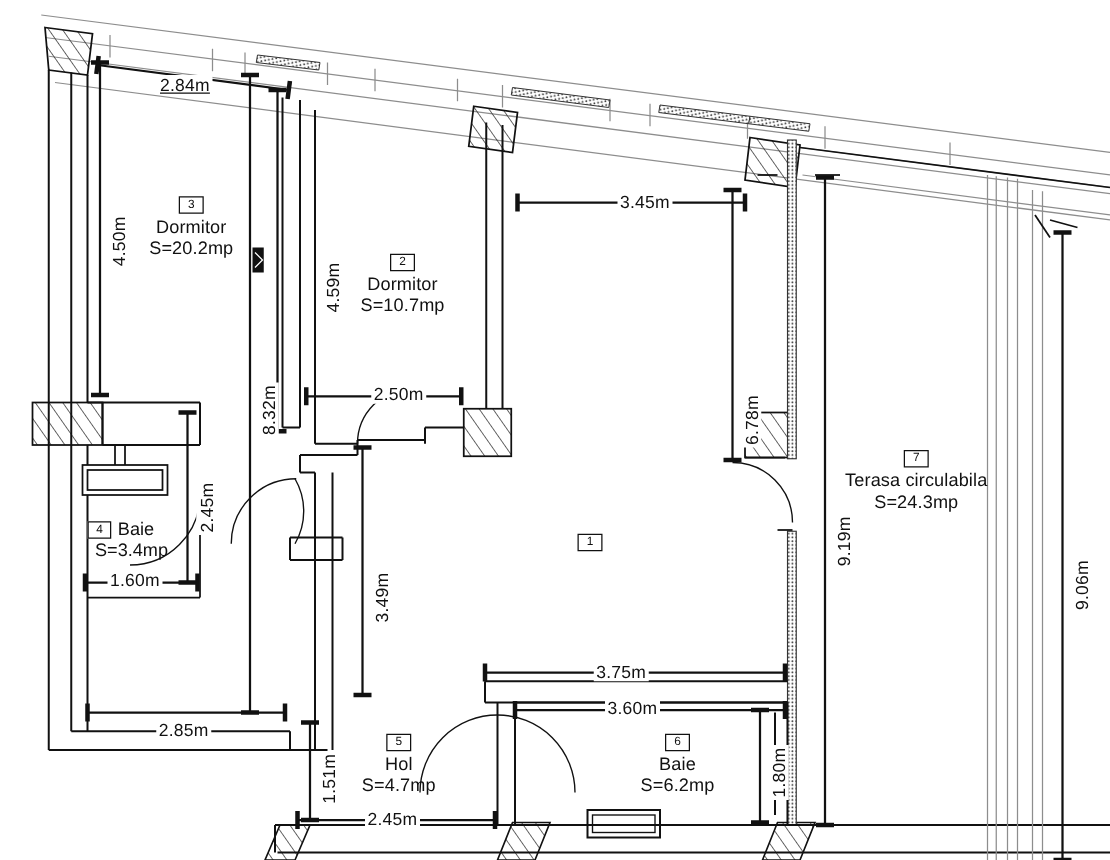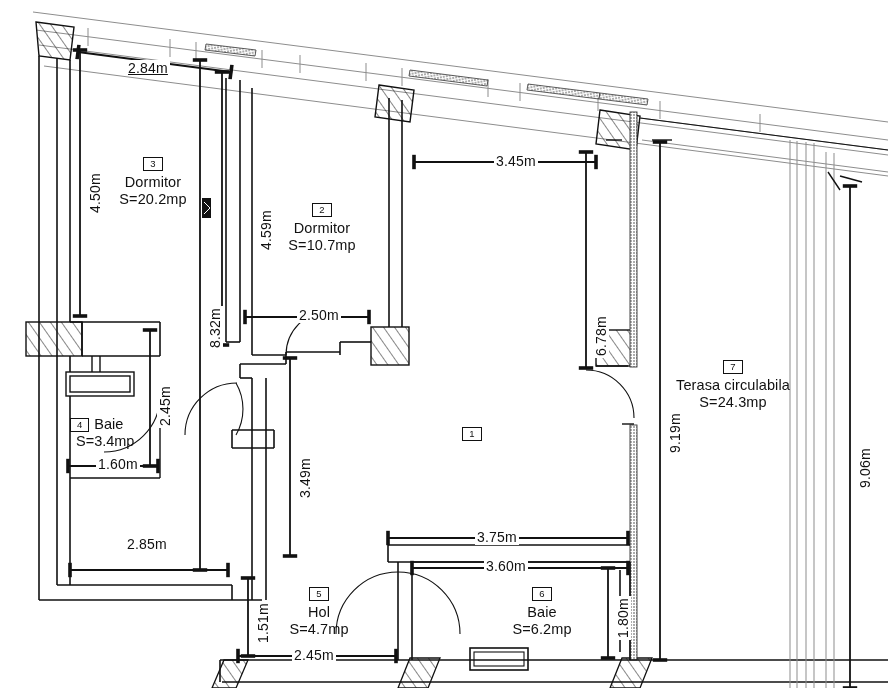--- a/index.html
+++ b/index.html
@@ -352,22 +352,22 @@
 
 <div class="roomlbl" style="left:662px;top:357px;width:142px;">
   <span class="num">7</span>
   <span class="nm">Terasa circulabila</span>
   <span class="ar">S=24.3mp</span>
 </div>
 
 <div class="dim" style="left:126px;top:60px;text-decoration:underline;">2.84m</div>
 <div class="dim" style="left:494px;top:153px;">3.45m</div>
 <div class="dim" style="left:297px;top:307px;text-align:right;">2.50m</div>
-<div class="dim" style="left:86px;top:456px;margin-left:10px;">1.60m</div>
-<div class="dim" style="left:125px;top:536px;text-align:center;">2.85m</div>
+<div class="dim" style="left:86px;top:456px;">1.60m</div>
+<div class="dim" style="left:125px;top:576px;text-align:center;">2.85m</div>
 <div class="dim" style="left:475px;top:529px;">3.75m</div>
 <div class="dim" style="left:484px;top:558px;">3.60m</div>
 <div class="dim" style="left:292px;top:647px;">2.45m</div>
 
 <div class="dim vert" style="left:87px;top:215px;">4.50m</div>
 <div class="dim vert" style="left:258px;top:252px;">4.59m</div>
 <div class="dim vert" style="left:207px;top:350px;">8.32m</div>
 <div class="dim vert" style="left:297px;top:500px;">3.49m</div>
 <div class="dim vert" style="left:593px;top:358px;">6.78m</div>
 <div class="dim vert" style="left:667px;top:455px;">9.19m</div>

